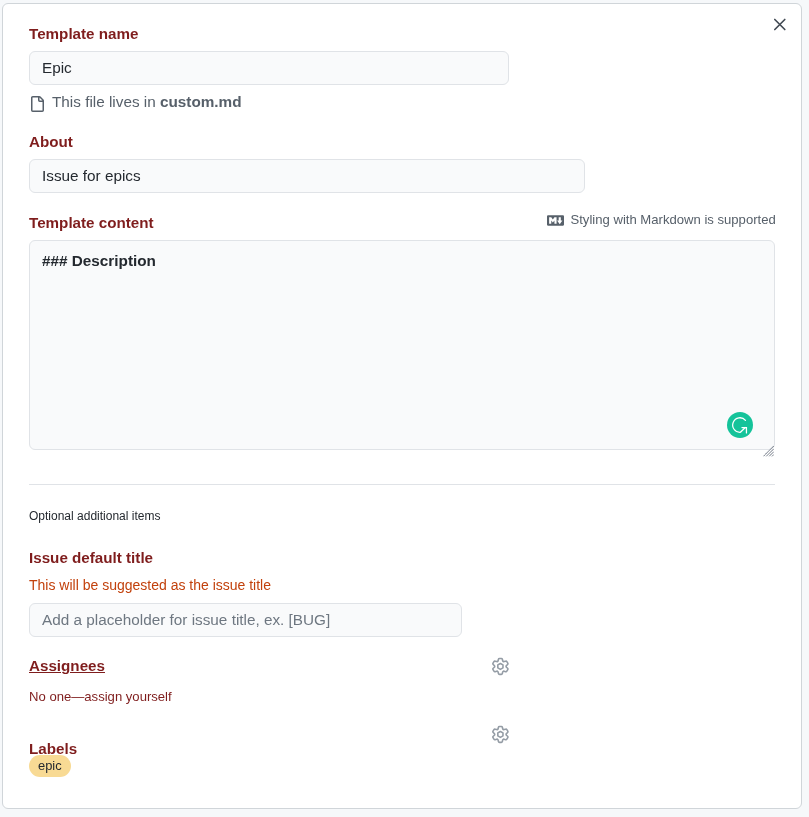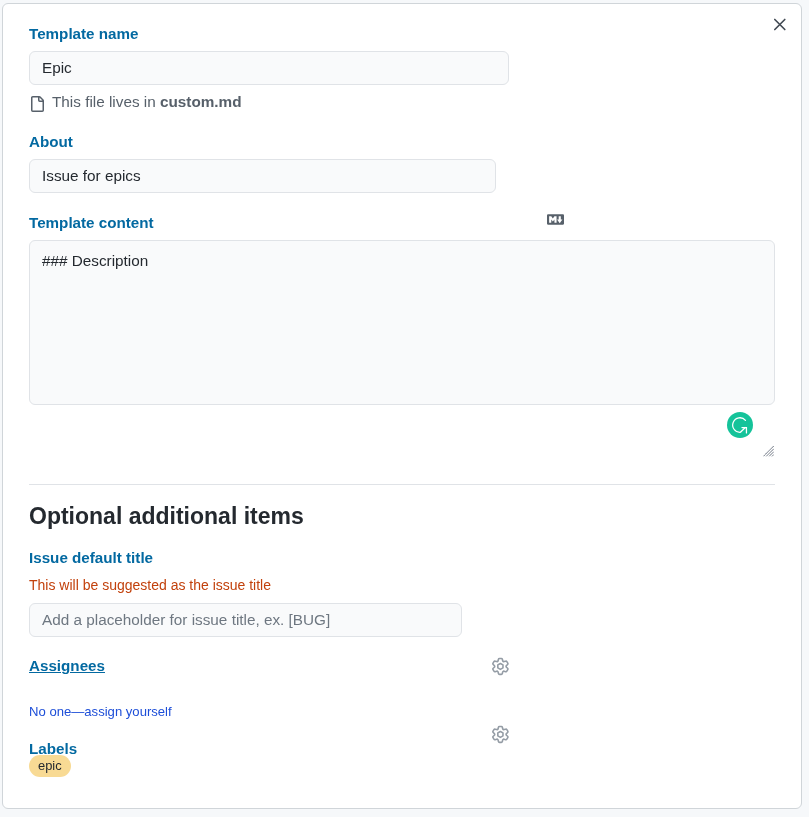--- a/index.html
+++ b/index.html
@@ -12,21 +12,21 @@
   .card {
     position: absolute; left: 2px; top: 3px;
     width: 800px; height: 806px;
     background: #ffffff;
     border: 1px solid #d0d5d9;
     border-radius: 6px;
     box-sizing: border-box;
   }
   .abs { position: absolute; }
   .lbl {
-    font-size: 15.2px; font-weight: bold; color: #0369a1;
+    font-size: 15.2px; font-weight: bold; color: #7f1d1d;
     line-height: 20px; white-space: nowrap;
   }
   .inp {
     box-sizing: border-box;
     border: 1px solid #e0e3e7; border-radius: 6px;
     background: #f9fafb;
     font-size: 15.3px; color: #24292f;
     padding: 0.5px 12px 0;
     font-family: "Liberation Sans", sans-serif;
     outline: none;
@@ -37,22 +37,22 @@
   .ta {
     box-sizing: border-box;
     border: 1px solid #e0e3e7; border-radius: 6px;
     background: #f9fafb;
     font-size: 15.3px; color: #24292f; line-height: 21px;
     padding: 9px 12px;
     font-family: "Liberation Sans", sans-serif;
     resize: none; outline: none; overflow: hidden;
   }
   .divider { background: #e0e3e7; height: 1px; }
-  .h2 { font-size: 23px; font-weight: bold; color: #24292f; line-height: 24px; white-space: nowrap; }
-  .muted { font-size: 13.1px; color: #1d4ed8; line-height: 18px; white-space: nowrap; margin-top: 15px; }
+  .h2 { font-size: 12px; font-weight: normal; color: #24292f; line-height: 24px; white-space: nowrap; }
+  .muted { font-size: 13.1px; color: #7f1d1d; line-height: 18px; white-space: nowrap; }
   .desc { font-size: 14px; color: #c2410c; line-height: 20px; white-space: nowrap; }
   .chip {
     display: inline-block; background: #f8da94; color: #24292f;
     font-size: 12.9px; line-height: 22px; height: 22px;
     padding: 0 9px; border-radius: 11px;
   }
   .iconbtn { cursor: pointer; display: block; }
 </style>
 </head>
 <body>
@@ -70,29 +70,30 @@
 <div class="abs" style="left:29px; top:92px; display:flex; align-items:flex-end;">
   <svg width="16" height="16" viewBox="0 0 16 16" style="margin-right:7px; flex:none;">
     <path fill="#57606a" d="M2 1.75C2 .784 2.784 0 3.75 0h6.586c.464 0 .909.184 1.237.513l2.914 2.914c.329.328.513.773.513 1.237v9.586A1.75 1.75 0 0 1 13.25 16h-9.5A1.75 1.75 0 0 1 2 14.25Zm1.75-.25a.25.25 0 0 0-.25.25v12.5c0 .138.112.25.25.25h9.5a.25.25 0 0 0 .25-.25V6h-2.75A1.75 1.75 0 0 1 9 4.25V1.5Zm6.75.062V4.25c0 .138.112.25.25.25h2.688l-.011-.013-2.914-2.914-.013-.011Z"></path>
   </svg>
   <span class="hint">This file lives in</span>
   <span class="hint" style="white-space:pre"> </span>
   <b class="hint">custom.md</b>
 </div>
 
 <div class="abs lbl" style="left:29px; top:132px;">About</div>
-<input class="abs inp" style="left: 29px; top: 159px; width: 467px; height: 34px;" value="Issue for epics">
+<input class="abs inp" style="left: 29px; top: 159px; width: 556px; height: 34px;" value="Issue for epics">
 
 <div class="abs lbl" style="left:29px; top:213px;">Template content</div>
 <div class="abs" style="left:547px; top:211px; display:flex; align-items:center;">
   <svg width="17" height="17" viewBox="0 0 16 16" style="margin-right:6.5px; flex:none;">
     <path fill="#57606a" d="M14.85 3c.63 0 1.15.52 1.15 1.15v7.7c0 .63-.52 1.15-1.15 1.15H1.15C.52 13 0 12.48 0 11.85v-7.7C0 3.52.52 3 1.15 3ZM9 11V5H7L5.5 7 4 5H2v6h2V8l1.5 1.92L7 8v3Zm2.99.5L14.5 8H13V5h-2v3H9.5Z"></path>
   </svg>
+  <span class="mdnote">Styling with Markdown is supported</span>
 </div>
-<textarea class="abs ta" style="left: 29px; top: 240px; width: 746px; height: 165px;">### Description</textarea>
+<textarea class="abs ta" style="left: 29px; top: 240px; width: 746px; height: 210px; font-weight: bold;">### Description</textarea>
 <div class="abs iconbtn" style="left:727px; top:412px;">
   <svg width="26" height="26" viewBox="0 0 26 26">
     <circle cx="13" cy="13" r="13" fill="#15c39a"></circle>
     <path d="M18.45 8.3 A 7.25 7.25 0 1 0 13.45 20.25" fill="none" stroke="#fff" stroke-width="1.25" stroke-linecap="round"></path>
     <path d="M13.45 20.25 L18.5 15.2" fill="none" stroke="#fff" stroke-width="1.25" stroke-linecap="butt"></path>
     <path d="M14.95 15.6 L19.45 15.6 L19.45 20.9" fill="none" stroke="#fff" stroke-width="1.25" stroke-linecap="round" stroke-linejoin="miter"></path>
   </svg>
 </div>
 <svg class="abs" style="left:762.5px; top:445.5px;" width="11.5" height="11.5" viewBox="0 0 12 12">
   <path d="M11 0.2 L0.7 10.5 M11 3.2 L3.7 10.5 M11 6.2 L6.7 10.5 M11 9.2 L9.7 10.5" stroke="#5b6472" stroke-width="0.95" stroke-dasharray="0.85 0.85" stroke-linecap="round" fill="none"></path>

